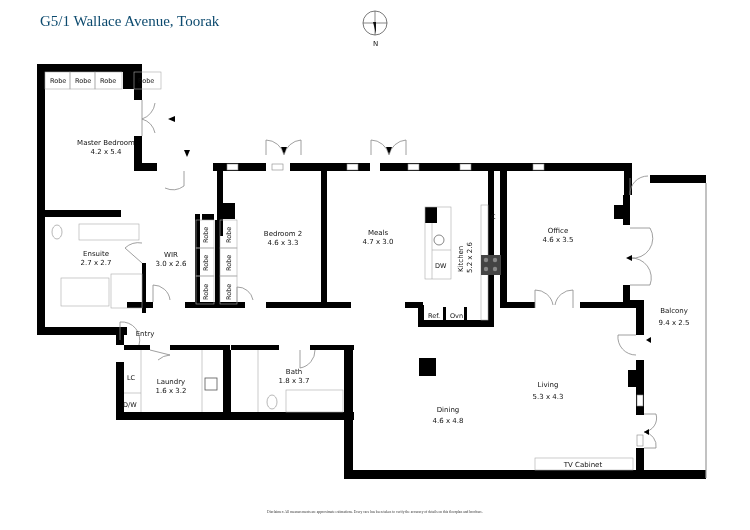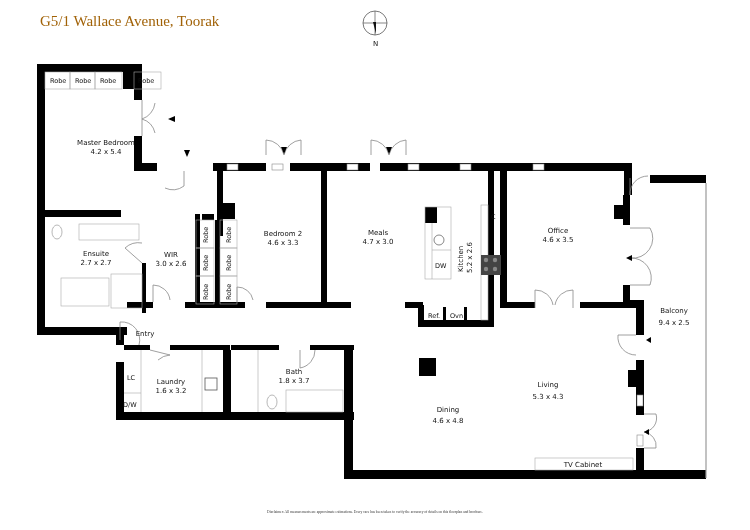--- a/index.html
+++ b/index.html
@@ -1,17 +1,17 @@
 <!DOCTYPE html>
 <html><head>
 <meta charset="utf-8">
 <style>
   html, body { margin: 0; padding: 0; background: #ffffff; }
   body { width: 750px; height: 530px; position: relative; overflow: hidden; font-family: "DejaVu Sans", sans-serif; }
-  .title { position: absolute; left: 40px; top: 13px; font-family: "Liberation Serif", serif; font-size: 15px; color: #a16207; text-align: center; }
+  .title { position: absolute; left: 40px; top: 13px; font-family: "Liberation Serif", serif; font-size: 15px; color: #0c4a6e; text-align: center; }
   .compass { position: absolute; left: 360px; top: 8px; }
   .plan { position: absolute; left: 0; top: 0; }
   .lbl { font-family: "DejaVu Sans", sans-serif; font-size: 7px; fill: #111; }
   .lbl-sm { font-family: "DejaVu Sans", sans-serif; font-size: 6.5px; fill: #111; }
   .disclaimer { position: absolute; left: 0; width: 750px; top: 510px; text-align: center; font-family: "Liberation Serif", serif; font-size: 3.6px; color: #333; }
 </style>
 </head>
 <body>
 
 <div class="title">G5/1 Wallace Avenue, Toorak</div>

